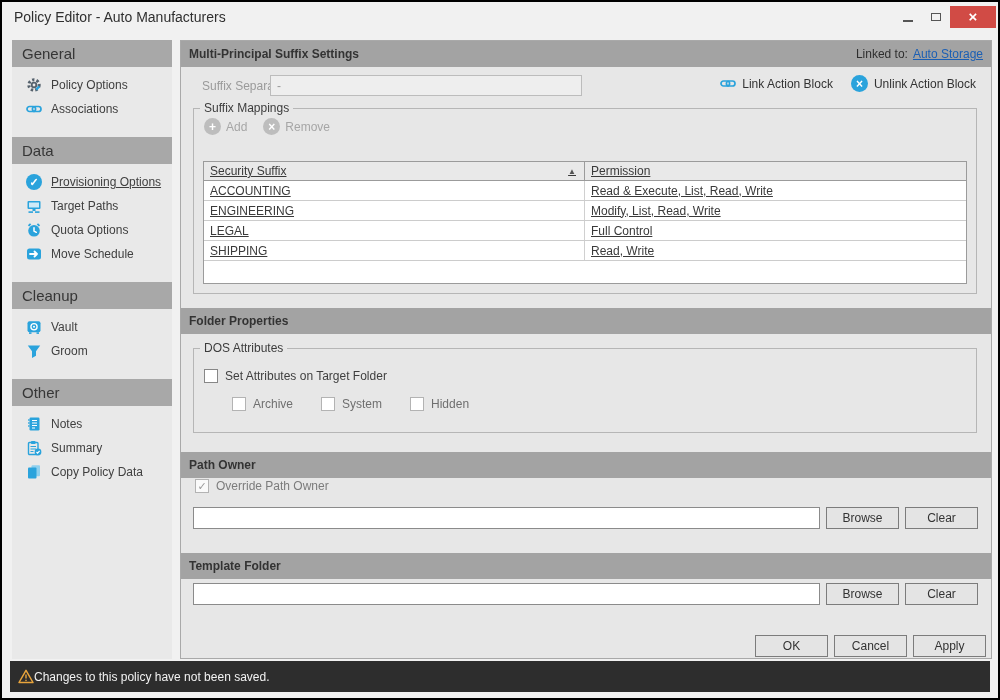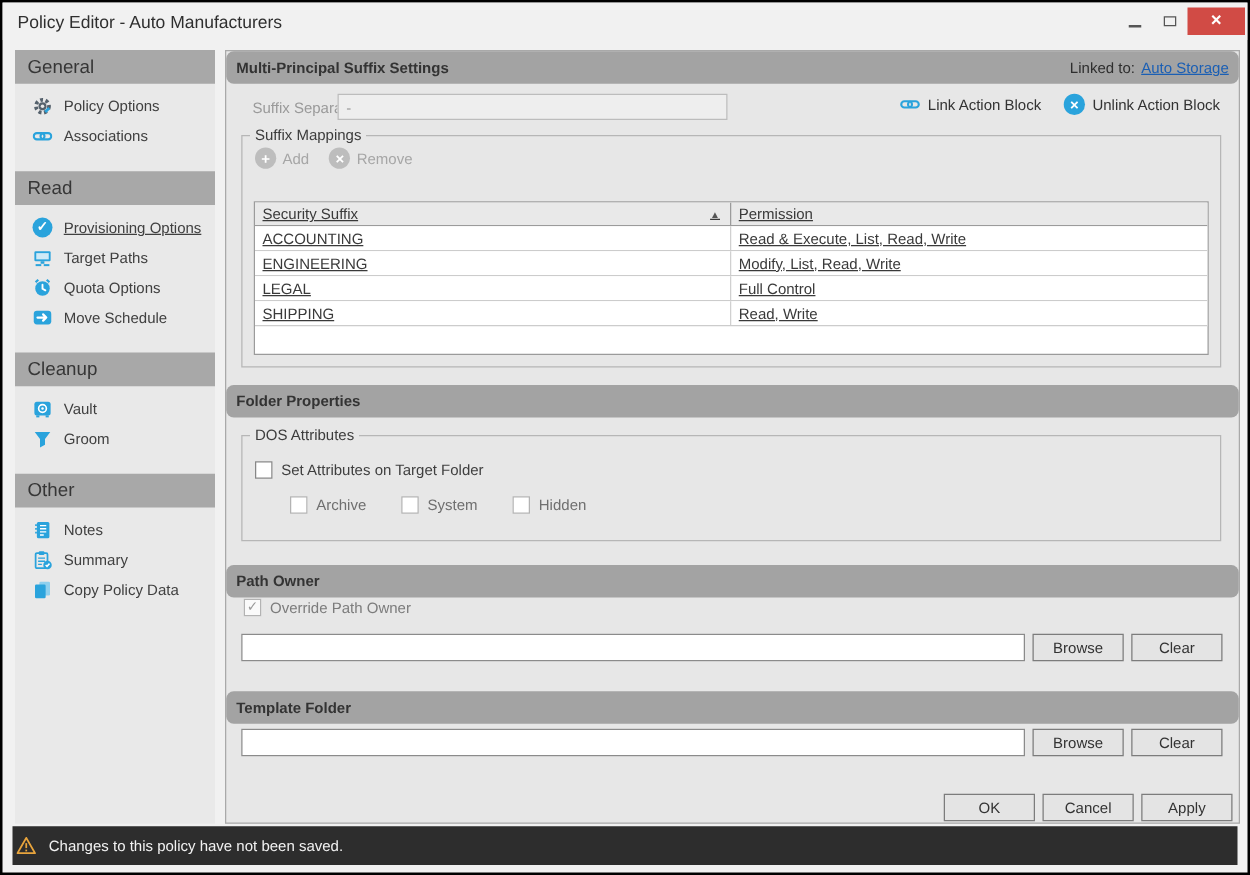--- a/index.html
+++ b/index.html
@@ -18,21 +18,21 @@
   .sb-header{height:27px;background:#a8a8a8;display:flex;align-items:center;padding-left:10px;font-size:15px;color:#363636;margin-bottom:6px;}
   .sb-item{display:flex;align-items:center;gap:9px;height:24px;padding-left:14px;font-size:12px;color:#404040;cursor:default;}
   .sb-item.selected .sb-label{text-decoration:underline;}
   .icon16{width:16px;height:16px;flex:none;display:flex;align-items:center;justify-content:center;}
   .circle-icon{width:16px;height:16px;border-radius:50%;display:flex;align-items:center;justify-content:center;color:#fff;font-size:11px;font-weight:bold;flex:none;line-height:1;}
   .blue{background:#2aa3dc;}
   .grayc{background:#bdbdbd;}
   .circle17{width:17px;height:17px;font-size:12px;}
   
   .main{position:absolute;left:178px;top:38px;width:812px;height:619px;border:1px solid #a9a9a9;background:#e7e7e7;box-sizing:border-box;}
-  .hdrbar{position:absolute;left:0;width:810px;height:26px;background:#a3a3a3;display:flex;align-items:center;padding:12px 8px;box-sizing:border-box;font-weight:bold;font-size:12px;color:#333;border-radius:6px;}
+  .hdrbar{position:absolute;left:0;width:810px;height:26px;background:#a3a3a3;display:flex;align-items:center;padding:12px 8px;box-sizing:border-box;font-weight:bold;font-size:12px;color:#333;}
   .linkedto{margin-left:auto;font-weight:normal;font-size:12px;color:#2e2e2e;display:flex;gap:5px;align-items:center;}
   a.link{color:#1b5fb4;text-decoration:underline;cursor:pointer;font-size:12px;}
   .sep-label{position:absolute;left:21px;top:38px;font-size:12px;color:#9a9a9a;}
   .sep-input{position:absolute;left:89px;top:34px;width:312px;height:21px;background:#eeeeee;border:1px solid #bcbcbc;box-sizing:border-box;font-size:12px;color:#9a9a9a;padding:0 6px;font-family:"Liberation Sans",sans-serif;}
   .actions{position:absolute;right:15px;top:34px;display:flex;gap:18px;align-items:center;}
   .action-btn{display:flex;align-items:center;gap:6px;font-size:12px;color:#333;cursor:pointer;}
   fieldset{position:absolute;border:1px solid #b6b6b6;margin:0;padding:0;box-sizing:border-box;background:transparent;}
   legend{font-size:12px;color:#3c3c3c;padding:0 4px;margin-left:6px;}
   #fs-mappings{left:12px;top:60px;width:784px;height:193px;}
   .toolbar{display:flex;gap:16px;margin:3px 0 0 10px;align-items:center;}
@@ -55,21 +55,21 @@
   .override-row{position:absolute;left:14px;top:438px;color:#7c7c7c;}
   .override-row .cb{color:#9a9a9a;background:#fafafa;}
   .text-input{position:absolute;background:#fff;border:1px solid #8b8b8b;height:22px;box-sizing:border-box;font-size:12px;padding:0 5px;font-family:"Liberation Sans",sans-serif;color:#333;}
   .btn{position:absolute;height:22px;width:73px;background:#e4e4e4;border:1px solid #7c7c7c;box-sizing:border-box;font-size:12px;color:#333;display:flex;align-items:center;justify-content:center;cursor:pointer;font-family:"Liberation Sans",sans-serif;}
   #po-input{left:12px;top:466px;width:627px;}
   #po-browse{left:645px;top:466px;} #po-clear{left:724px;top:466px;}
   #tf-input{left:12px;top:542px;width:627px;}
   #tf-browse{left:645px;top:542px;} #tf-clear{left:724px;top:542px;}
   #btn-ok{left:574px;top:594px;} #btn-cancel{left:653px;top:594px;} #btn-apply{left:732px;top:594px;}
   
-  .statusbar{position:absolute;left:8px;right:8px;bottom:6px;height:31px;background:#2d2d2d;display:flex;align-items:center;gap:10px;padding-left:3px;}
+  .statusbar{position:absolute;left:8px;right:8px;bottom:6px;height:31px;background:#2d2d2d;display:flex;align-items:center;padding-left:8px;}
   .status-text{font-size:12px;color:#f2f2f2;}
 </style>
 </head>
 <body>
 
 <div class="win">
 
   <div class="titlebar">
     <div class="t-title">Policy Editor - Auto Manufacturers</div>
     <div class="win-controls">
@@ -105,21 +105,21 @@
           <svg width="16" height="16" viewBox="0 0 16 16" fill="none" stroke="#2aa3dc" stroke-width="1.7">
               <rect x="1" y="5.5" width="8.6" height="5" rx="2.5"></rect>
               <rect x="6.4" y="5.5" width="8.6" height="5" rx="2.5"></rect>
             </svg>
         </span>
         <span class="sb-label">Associations</span>
       </div>
     </div>
 
     <div class="sb-section">
-      <div class="sb-header">Read</div>
+      <div class="sb-header">Data</div>
       <div class="sb-item selected">
         <span class="circle-icon blue">✓</span>
         <span class="sb-label">Provisioning Options</span>
       </div>
       <div class="sb-item">
         <span class="icon16">
           <svg width="16" height="16" viewBox="0 0 16 16">
               <rect x="1.5" y="3" width="13" height="8" rx="1" fill="#2aa3dc"></rect>
               <rect x="3" y="4.5" width="10" height="5" fill="#cfeaf7"></rect>
               <rect x="6.5" y="11" width="3" height="2" fill="#2aa3dc"></rect>

